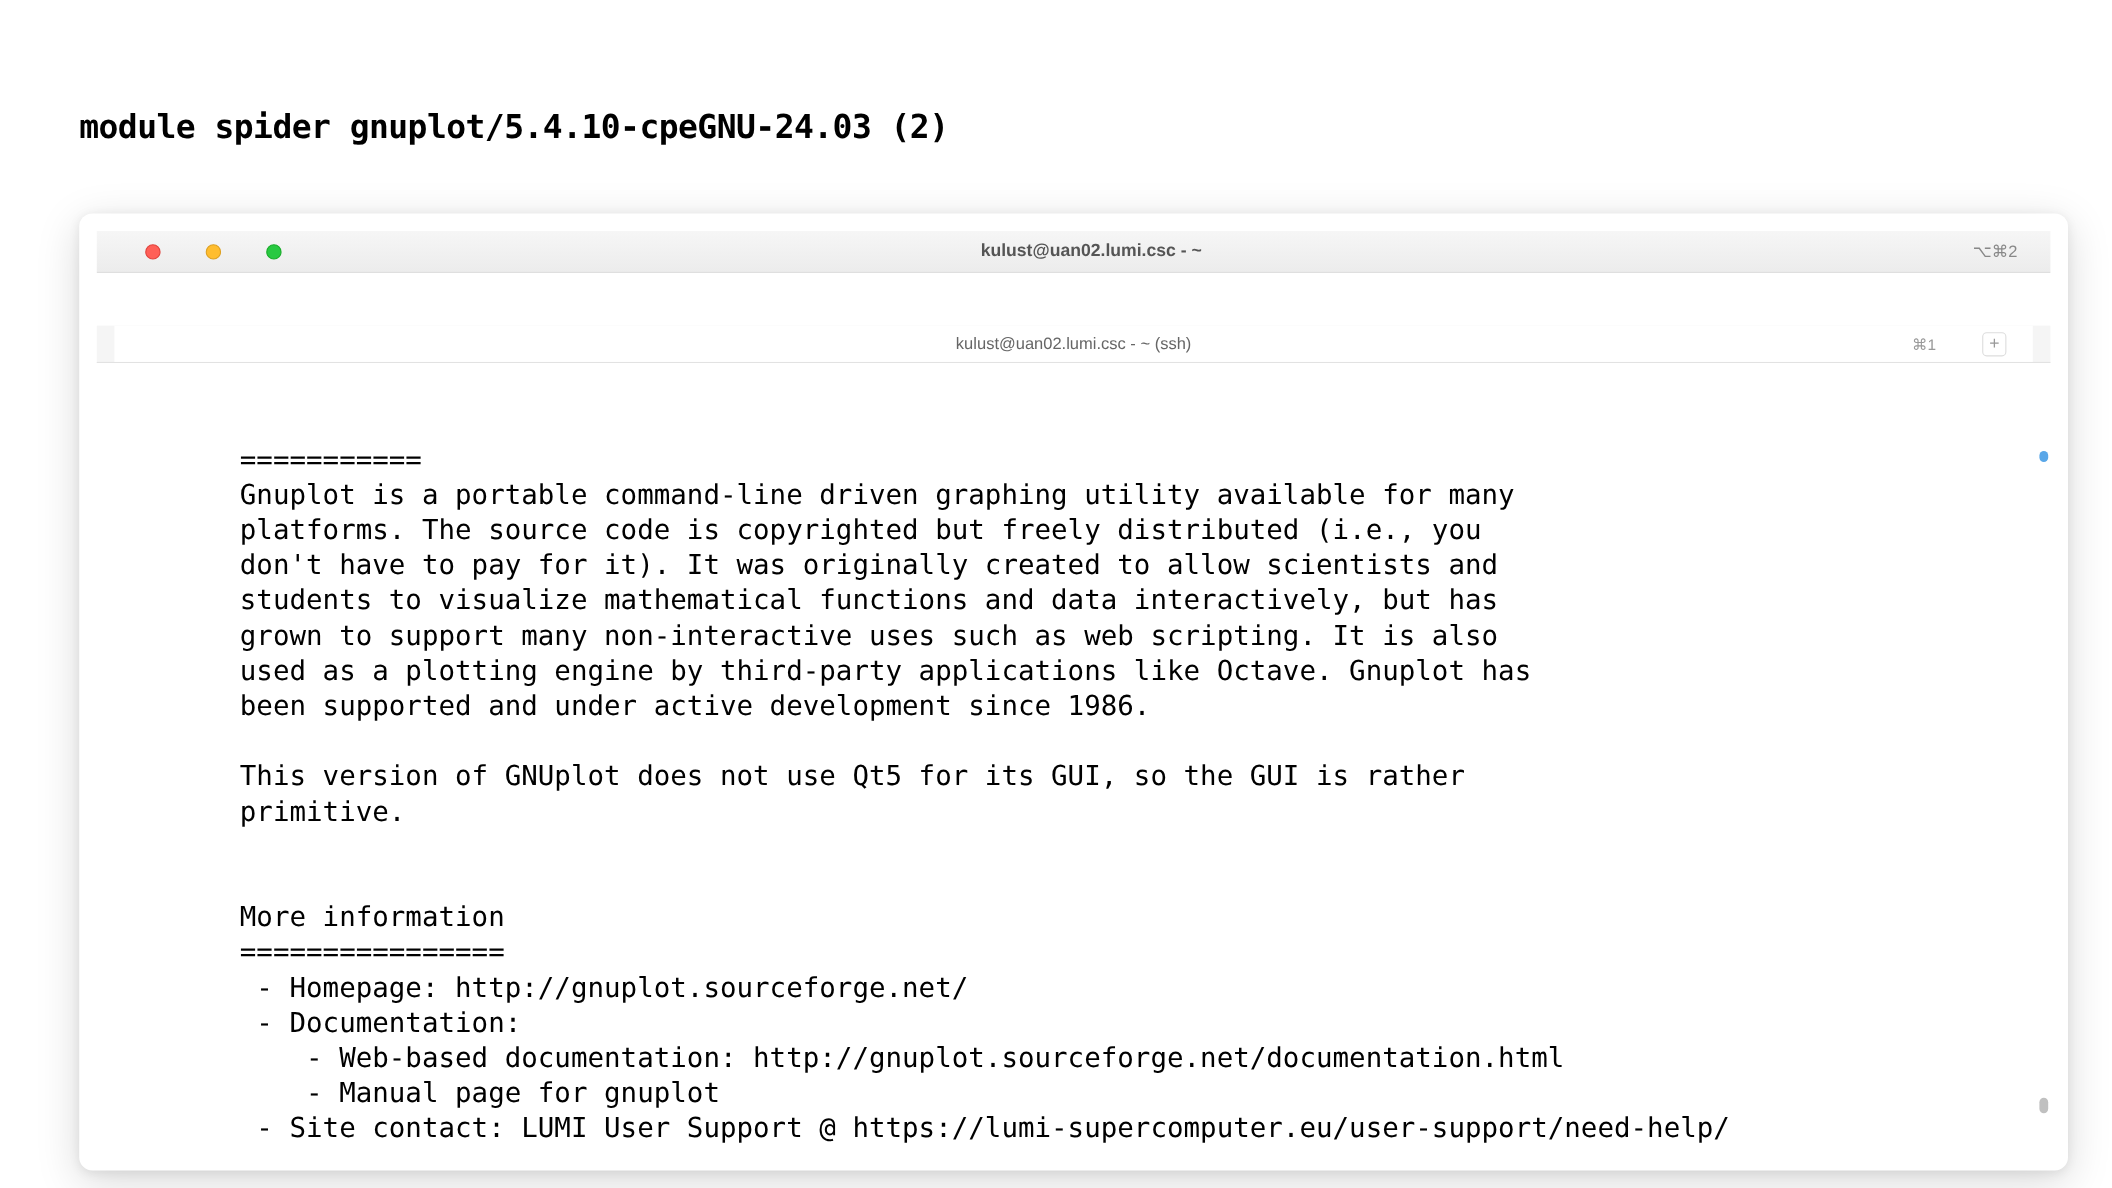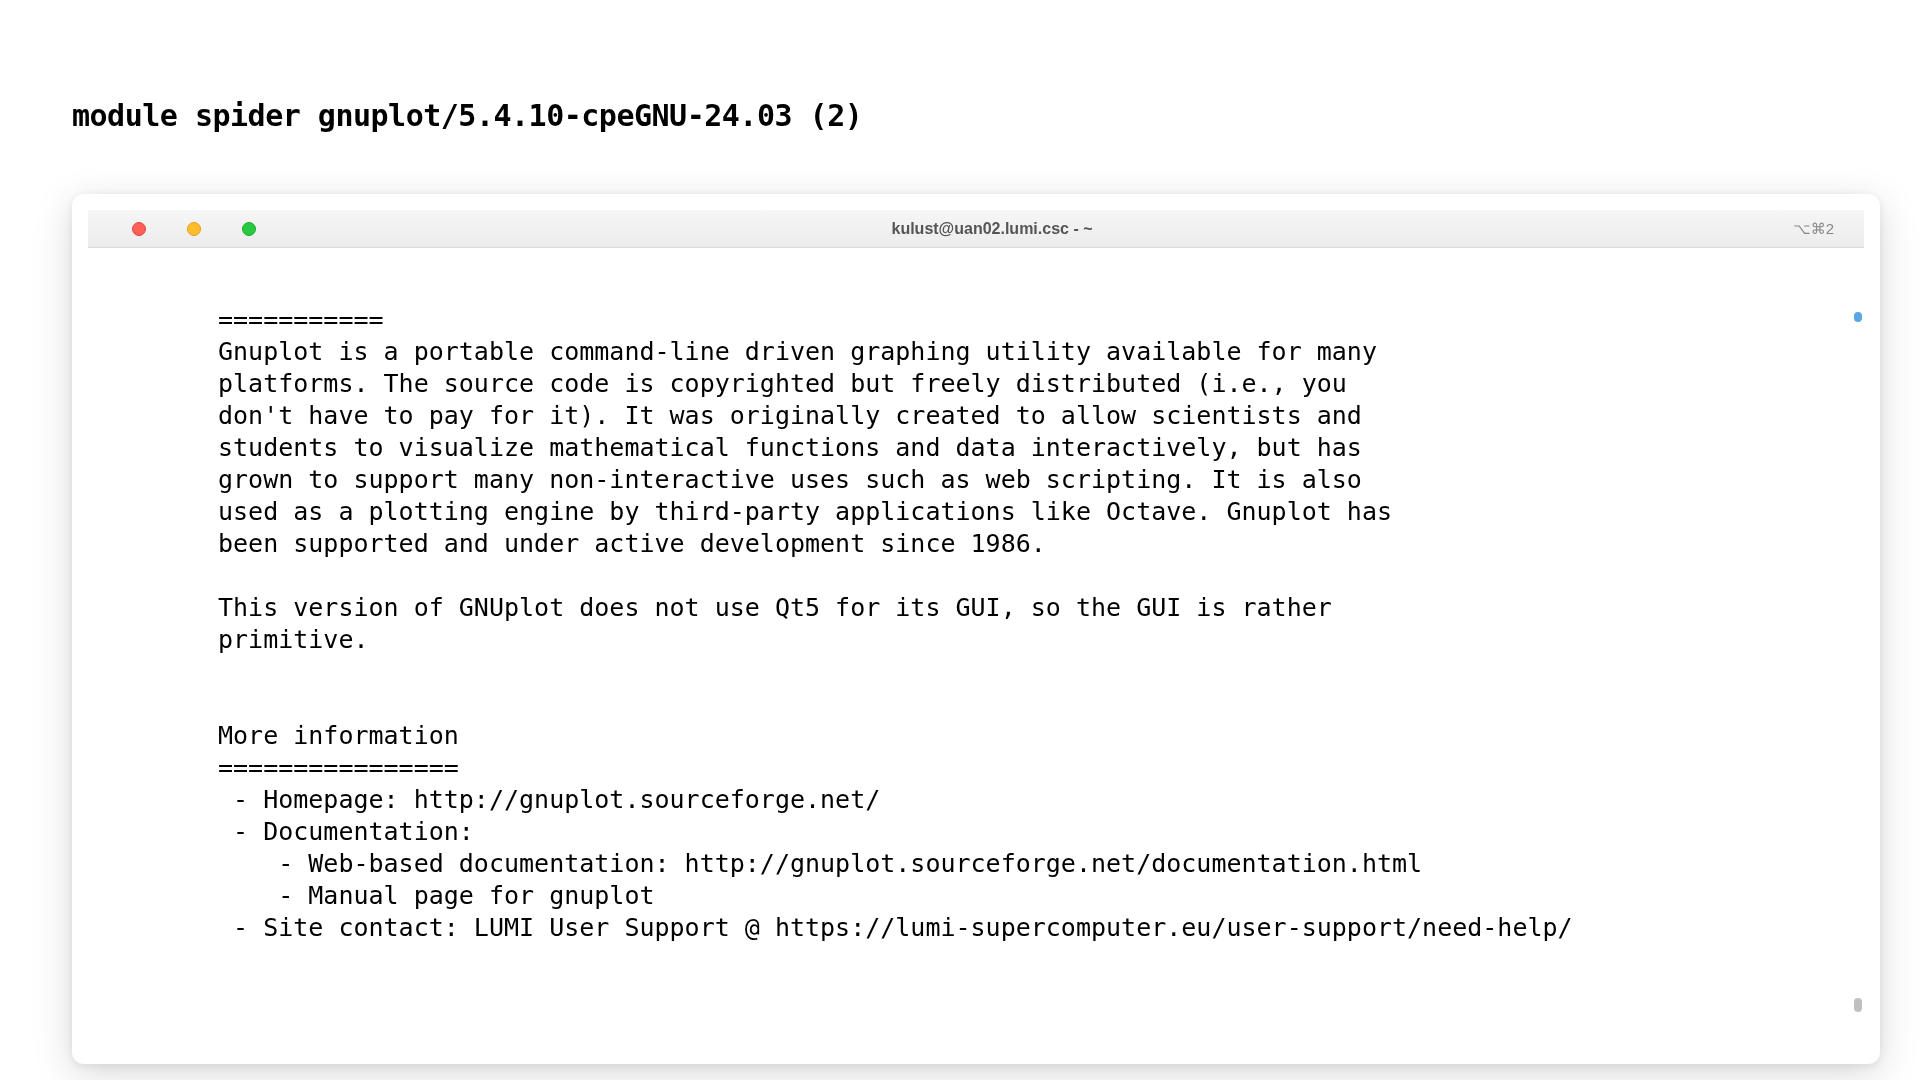--- a/index.html
+++ b/index.html
@@ -27,20 +27,21 @@
       left: 56px;
       top: 178px;
       width: 1808px;
       height: 870px;
       background: #ffffff;
       border-radius: 12px;
       box-shadow: 0 10px 40px rgba(0,0,0,0.15), 0 2px 10px rgba(0,0,0,0.08);
       overflow: hidden;
       display: flex;
       flex-direction: column;
+      gap: 16px;
     }
     .titlebar {
       height: 38px;
       background: linear-gradient(to bottom, #f6f6f6, #ececec);
       border-bottom: 1px solid #d8d8d8;
       display: flex;
       align-items: center;
       position: relative;
       padding: 0 12px;
     }
@@ -174,20 +175,31 @@
   <div class="titlebar">
     <div class="traffic-lights">
       <div class="traffic-light tl-red"></div>
       <div class="traffic-light tl-yellow"></div>
       <div class="traffic-light tl-green"></div>
     </div>
     <div class="titlebar-title">kulust@uan02.lumi.csc - ~</div>
     <div class="titlebar-right">⌥⌘2</div>
   </div>
 
+  <div class="tabbar">
+    <div class="tab">
+      <span>kulust@uan02.lumi.csc - ~ (ssh)</span>
+    </div>
+    <div class="tab-right-widgets">
+      <span>⌘1</span>
+      <div class="plus-tab">
+        <span>+</span>
+      </div>
+    </div>
+  </div>
 
   <div class="terminal-body">
     <div class="scroll-track">
       <div class="scroll-indicator-top"></div>
       <div class="scroll-thumb"></div>
     </div>
 <div class="term-content"><span>===========</span>
 <span>Gnuplot is a portable command-line driven graphing utility available for many</span>
 <span>platforms. The source code is copyrighted but freely distributed (i.e., you</span>
 <span>don't have to pay for it). It was originally created to allow scientists and</span>

